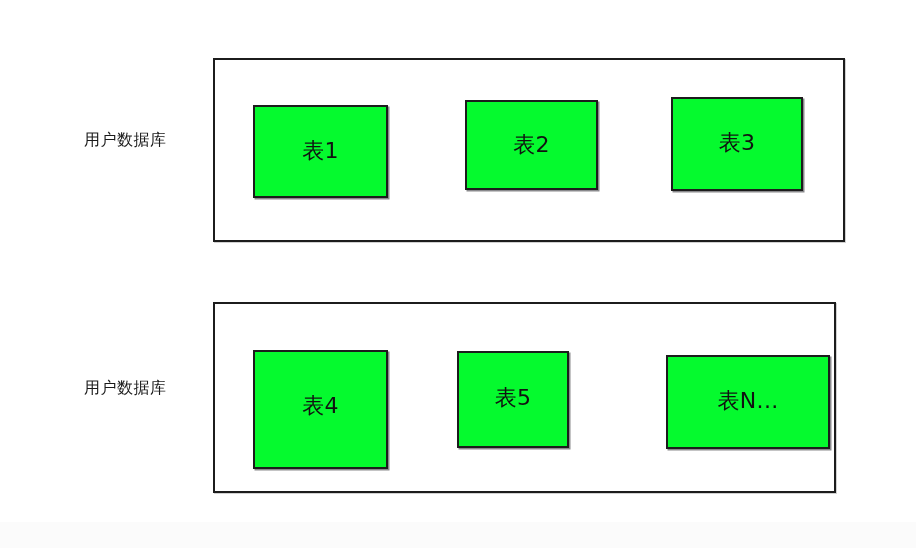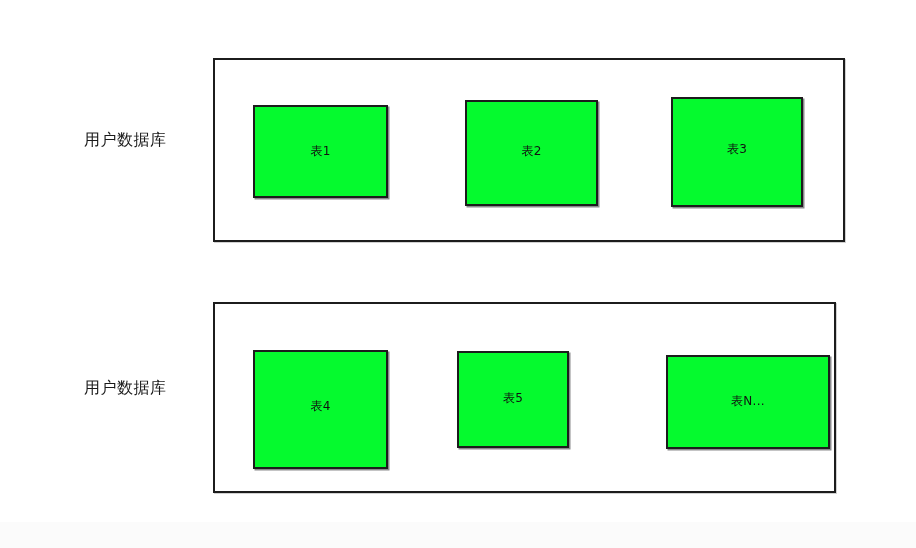--- a/index.html
+++ b/index.html
@@ -60,45 +60,45 @@
     border: 2px solid #1c1c1c;
     box-shadow: 1.5px 1.5px 0 rgba(40,40,45,0.55);
   }
 
   .table-box .table-label {
     position: absolute;
     left: 0;
     right: 0;
     top: 38%;
     text-align: center;
-    font-size: 12px;
+    font-size: 22px;
     line-height: 20px;
     color: #111111;
     white-space: nowrap;
     letter-spacing: 0.3px;
   }
 </style>
 </head>
 <body>
 
 <div id="canvas">
 
   <div class="group-label" style="left:84px; top:130px;">用户数据库</div>
 
   <div class="db-container" style="left:213px; top:58px; width:632px; height:184px;">
 
     <div class="table-box" style="left:38px; top:45px; width:135px; height:93px;">
       <span class="table-label">表1</span>
     </div>
 
-    <div class="table-box" style="left:250px; top:40px; width:133px; height:106px;">
+    <div class="table-box" style="left:250px; top:40px; width:133px; height:90px;">
       <span class="table-label">表2</span>
     </div>
 
-    <div class="table-box" style="left:456px; top:37px; width:132px; height:110px;">
+    <div class="table-box" style="left:456px; top:37px; width:132px; height:94px;">
       <span class="table-label">表3</span>
     </div>
   </div>
 
   <div class="group-label" style="left:84px; top:378px;">用户数据库</div>
 
   <div class="db-container" style="left:213px; top:302px; width:623px; height:191px;">
 
     <div class="table-box" style="left:38px; top:46px; width:135px; height:119px;">
       <span class="table-label">表4</span>

